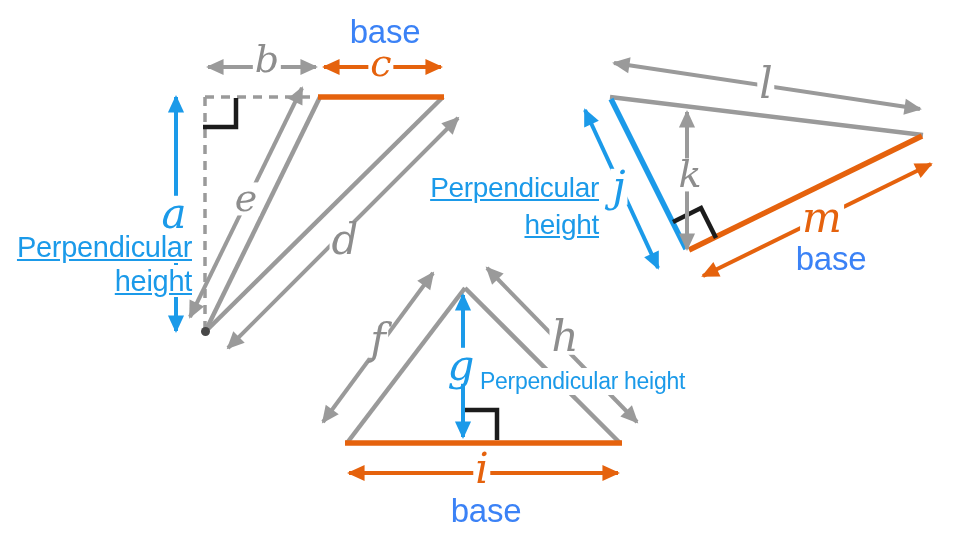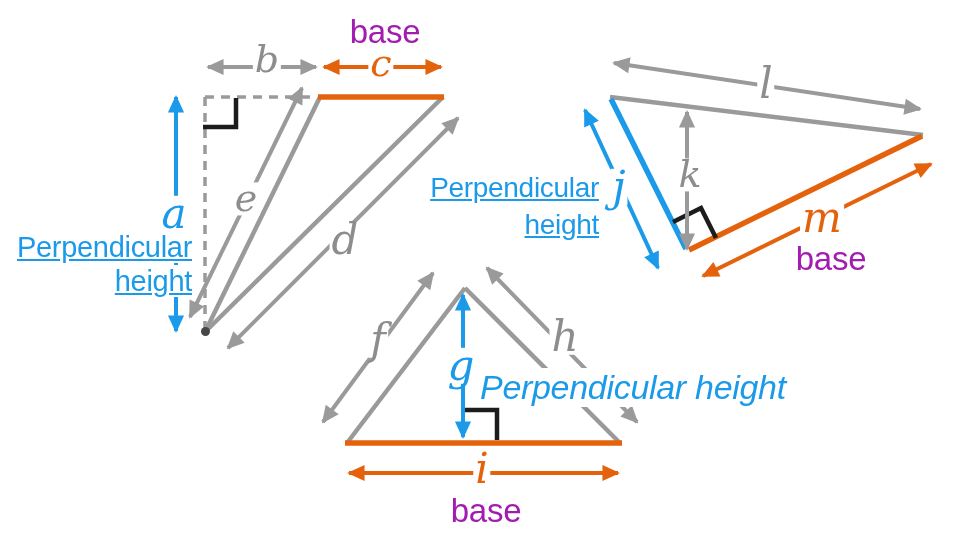--- a/index.html
+++ b/index.html
@@ -37,44 +37,43 @@
     white-space:nowrap;
   }
   .ltr.gray{color:#8d8d8d;}
   .ltr.blue{color:#1b9ae9;}
   .ltr.orange{color:#e5620d;}
   .ltr.small{font-size:38px;}
 
   .word{
     position:absolute;
     transform:translate(-50%,-50%);
-    color:#a21caf;
+    color:#3b82f6;
     font-size:33px;
     letter-spacing:-0.3px;
     white-space:nowrap;
   }
   .perpblock{
     position:absolute;
     color:#1b9ae9;
     text-align:right;
     letter-spacing:-0.3px;
   }
   .perpblock span{background:#fff;padding:0 1px;text-decoration:underline;}
   .pb1{left:0;top:230px;width:193px;font-size:29px;line-height:34px;}
   .pb2{left:410px;top:169px;width:190px;font-size:28px;line-height:37px;}
   .perpsingle{
     position:absolute;
     left:478px;top:368px;
     color:#1b9ae9;
-    font-size:34px;
+    font-size:23px;
     letter-spacing:-0.3px;
     background:#fff;
     padding:0 2px;
     white-space:nowrap;
-    font-style:italic;
   }
 </style>
 </head>
 <body>
 
 <div class="canvas">
 
   <svg viewBox="0 0 976 549">
     <defs>
       <marker id="mg" viewBox="0 0 10 10" refX="8.6" refY="5" markerWidth="4.8" markerHeight="4.8" orient="auto-start-reverse">

